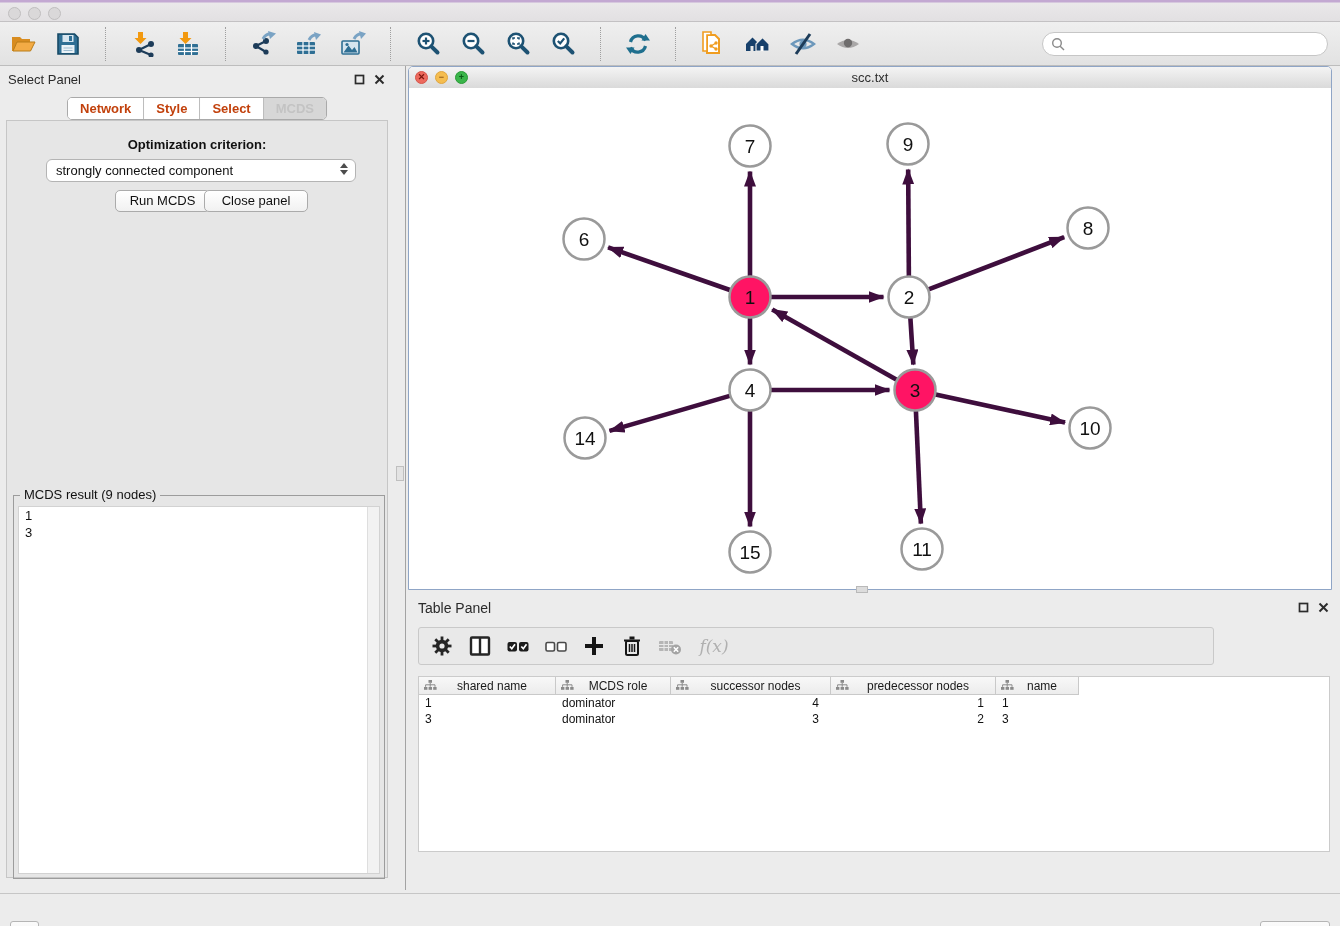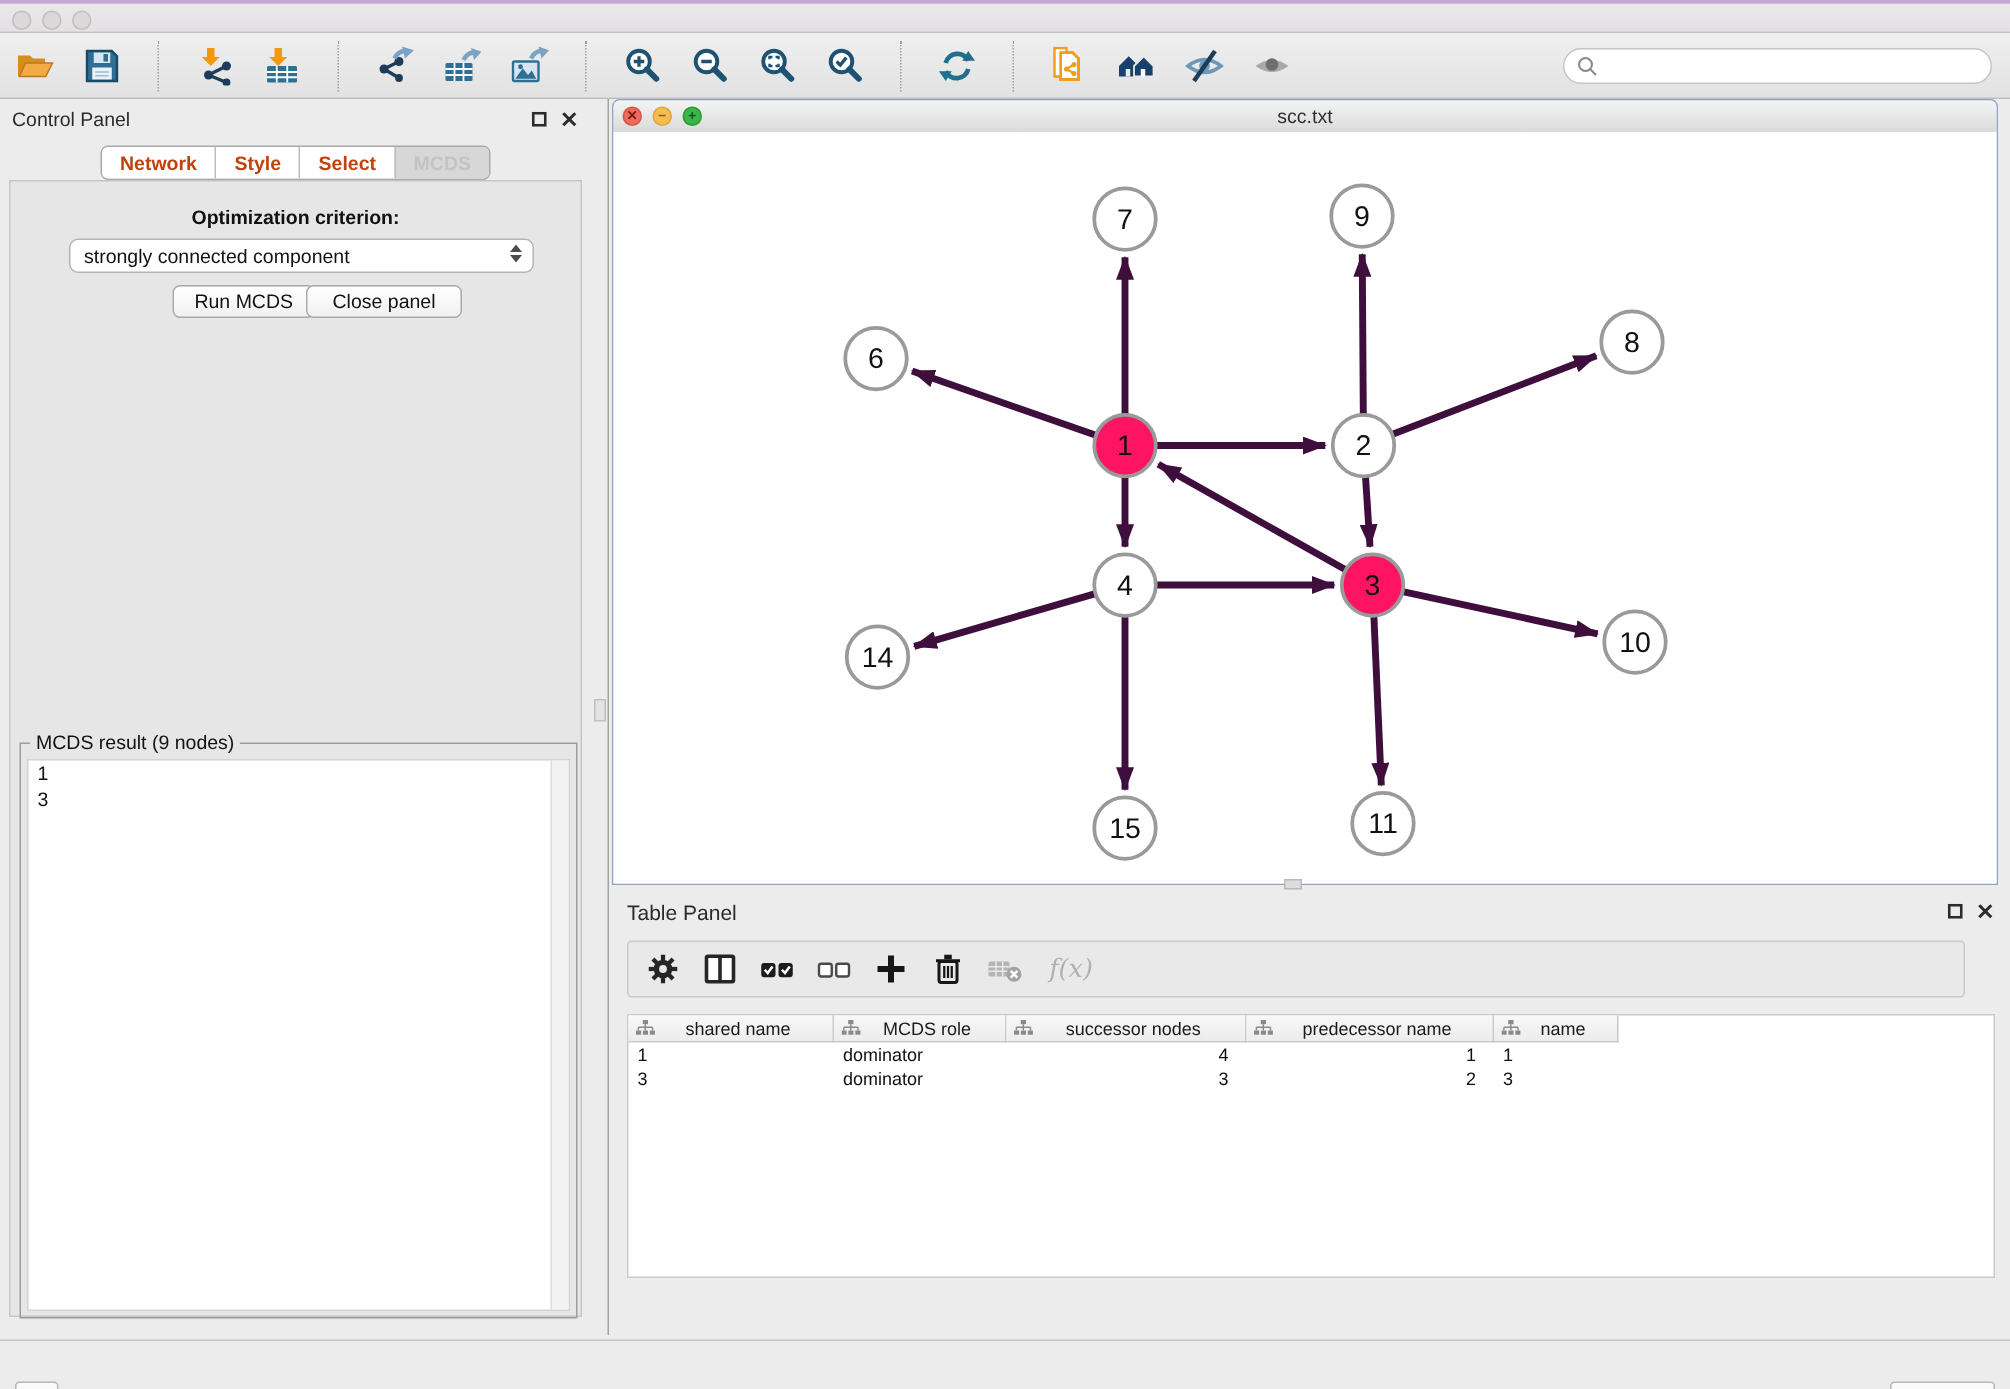--- a/index.html
+++ b/index.html
@@ -69,21 +69,21 @@
   .traffic{position:absolute;top:4px;width:13px;height:13px;border-radius:50%;box-sizing:border-box;
     display:flex;align-items:center;justify-content:center;font-size:9px;font-weight:bold;line-height:1;}
   .traffic.red{left:6px;background:#ed6a5e;border:1px solid #d5554a;color:#7e150d;}
   .traffic.yellow{left:26px;background:#f5bd4f;border:1px solid #dfa640;color:#90591a;}
   .traffic.green{left:46px;background:#3ab54a;border:1px solid #2a9a36;color:#0b5b17;}
   .nw-body{position:absolute;top:21px;left:0;width:922px;height:501px;overflow:hidden;background:#fff;}
   .split-grip{position:absolute;left:856px;top:586px;width:12px;height:7px;background:#dcdcdc;
     border:1px solid #b9b9b9;box-sizing:border-box;}
   
   .table-panel{position:absolute;left:408px;top:595px;width:932px;height:298px;}
-  .tp-toolbar{position:absolute;left:10px;top:32px;width:892px;height:38px;box-sizing:border-box;
+  .tp-toolbar{position:absolute;left:10px;top:32px;width:796px;height:38px;box-sizing:border-box;
     background:#e9e9e9;border:1px solid #c9c9c9;border-radius:3px;display:flex;align-items:center;
     padding-left:10px;gap:12px;}
   .tp-btn{width:26px;height:26px;display:flex;align-items:center;justify-content:center;flex:0 0 auto;}
   .fx{font-family:"DejaVu Serif",serif;font-style:italic;font-size:17px;color:#b0b0b0;}
   .tbl{position:absolute;left:10px;top:81px;width:912px;height:176px;box-sizing:border-box;
     background:#fff;border:1px solid #cbcbcb;}
   .tbl-header{display:flex;height:18px;}
   .th{box-sizing:border-box;border-right:1px solid #c9c9c9;border-bottom:1px solid #c9c9c9;
     background:linear-gradient(#f8f8f8,#ececec);font-size:12px;color:#1a1a1a;position:relative;
     display:flex;align-items:center;justify-content:center;flex:0 0 auto;}
@@ -257,21 +257,21 @@
   <div class="searchbox">
     <svg width="14" height="14" viewBox="0 0 14 14">
         <circle cx="6" cy="6" r="4.3" fill="none" stroke="#8a8a8a" stroke-width="1.4"></circle>
         <line x1="9.2" y1="9.2" x2="13" y2="13" stroke="#8a8a8a" stroke-width="1.4"></line>
       </svg>
     <input type="text" value="" style="">
   </div>
 </div>
 
 <div class="control-panel">
-  <div class="panel-title">Control Panel</div>
+  <div class="panel-title">Select Panel</div>
   <div class="ph-icons">
     <svg width="11" height="11" viewBox="0 0 11 11">
         <rect x="1.5" y="1.5" width="8" height="8" fill="none" stroke="#2b2b2b" stroke-width="1.7"></rect>
       </svg>
     <svg width="11" height="11" viewBox="0 0 11 11">
         <line x1="1.5" y1="1.5" x2="9.5" y2="9.5" stroke="#2b2b2b" stroke-width="2"></line>
         <line x1="9.5" y1="1.5" x2="1.5" y2="9.5" stroke="#2b2b2b" stroke-width="2"></line>
       </svg>
   </div>
   <div class="seg" id="cp-tabs">
@@ -479,21 +479,21 @@
         <div class="th" style="width: 165px;">
           <svg class="hier" width="13" height="11" viewBox="0 0 13 11">
             <g fill="#8a8a8a" stroke="#8a8a8a">
               <rect x="4.5" y="0" width="3.5" height="2.8" stroke="none"></rect>
               <path d="M6.2 2.8 v2 M1.6 4.8 h9.4 M1.6 4.8 v2 M6.2 4.8 v2 M11 4.8 v2" fill="none" stroke-width="1"></path>
               <rect x="0" y="7" width="3.4" height="2.8" stroke="none"></rect>
               <rect x="4.6" y="7" width="3.4" height="2.8" stroke="none"></rect>
               <rect x="9.2" y="7" width="3.4" height="2.8" stroke="none"></rect>
             </g>
           </svg>
-          <span style="padding-left:10px">predecessor name</span>
+          <span style="padding-left:10px">predecessor nodes</span>
         </div>
         <div class="th" style="width: 83px;">
           <svg class="hier" width="13" height="11" viewBox="0 0 13 11">
             <g fill="#8a8a8a" stroke="#8a8a8a">
               <rect x="4.5" y="0" width="3.5" height="2.8" stroke="none"></rect>
               <path d="M6.2 2.8 v2 M1.6 4.8 h9.4 M1.6 4.8 v2 M6.2 4.8 v2 M11 4.8 v2" fill="none" stroke-width="1"></path>
               <rect x="0" y="7" width="3.4" height="2.8" stroke="none"></rect>
               <rect x="4.6" y="7" width="3.4" height="2.8" stroke="none"></rect>
               <rect x="9.2" y="7" width="3.4" height="2.8" stroke="none"></rect>
             </g>

